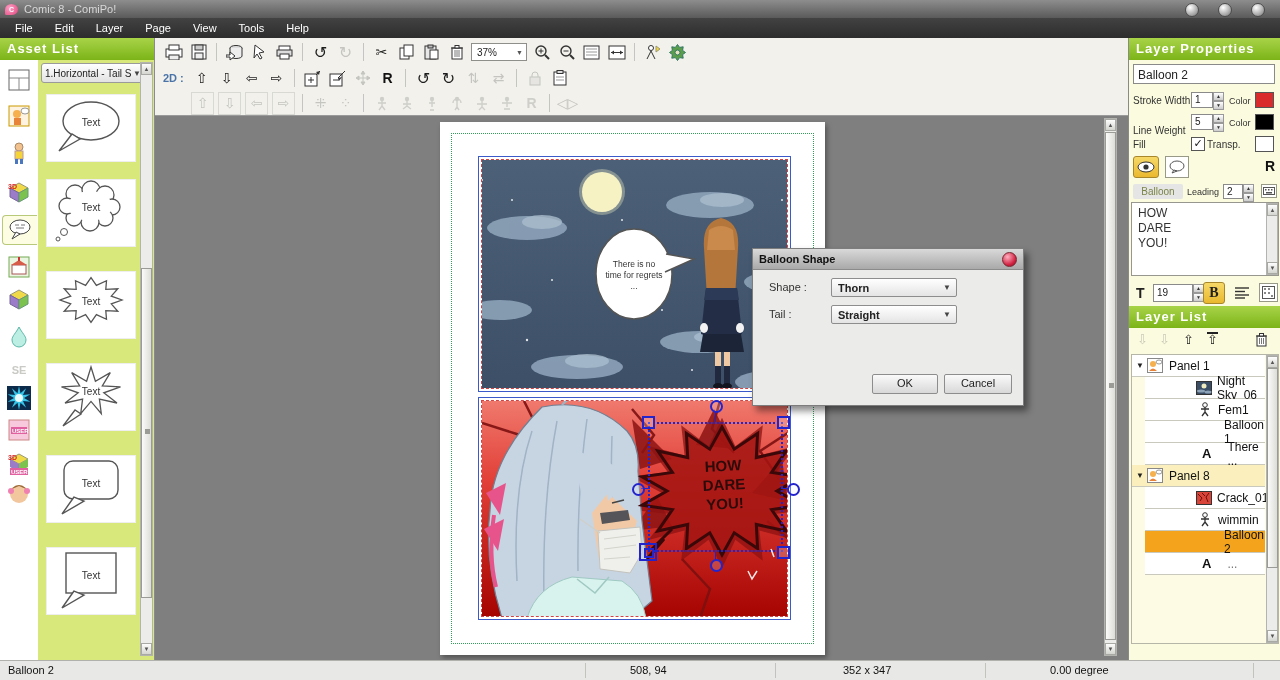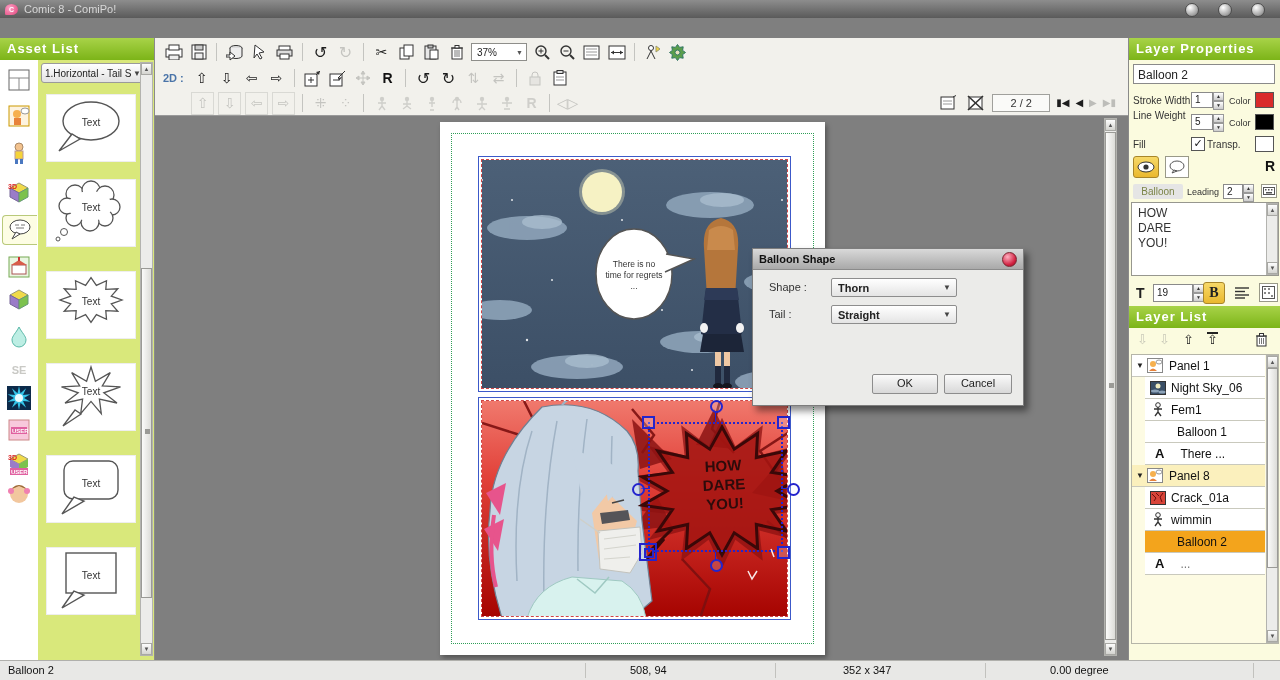--- a/index.html
+++ b/index.html
@@ -112,21 +112,21 @@
   #font-size-row{position:absolute;top:244px;left:0;width:152px;height:24px;}
   .r-glyph{font-weight:bold;font-size:14px;color:#111;}
 
   
   #ll-tools{position:absolute;left:0;top:292px;width:152px;height:22px;}
   .llt{position:absolute;top:2px;font-size:13px;color:#222;}
   .llt.dis{color:#c9c9b9;}
   #ll-tree{position:absolute;left:2px;top:316px;width:148px;height:290px;background:#fdfbe3;border:1px solid #b5b5a8;box-sizing:border-box;}
   .ll-row{position:absolute;left:0;width:133px;height:22px;background:#fff;border-bottom:1px solid #c9c9bd;
      box-sizing:border-box;display:flex;align-items:center;font-size:12px;color:#111;}
-  .ll-row.child{left:13px;width:120px;}
+  .ll-row.child{left:13px;width:120px;padding-left:47px;}
   .ll-row .tri{font-size:8px;color:#222;margin:0 3px 0 4px;}
   .ll-row .rlabel{margin-left:5px;}
   .ll-ic{width:17px;height:16px;display:flex;align-items:center;justify-content:center;}
   .ll-row.p2hl{background:#fbf0bd;}
   .ll-row.selrow{background:#f3a41c;}
   .a-ic{font-weight:bold;font-size:13px;margin:0 4px 0 10px;color:#111;}
 
   
   #statusbar{position:absolute;left:0;top:660px;width:1280px;height:20px;background:#e8e8e6;border-top:1px solid #b0b0ac;box-sizing:border-box;font-size:11px;color:#111;}
   .sb-item{position:absolute;top:3px;}
@@ -138,20 +138,29 @@
 <div id="root">
 
   <div id="titlebar">
     <div id="logo">C</div>
     <div id="title-text">Comic 8 - ComiPo!</div>
     <div class="orb" style="left:1185px"></div>
     <div class="orb" style="left:1218px"></div>
     <div class="orb" style="left:1251px"></div>
   </div>
 
+  <div id="menubar">
+    <span class="menu-item">File</span>
+    <span class="menu-item">Edit</span>
+    <span class="menu-item">Layer</span>
+    <span class="menu-item">Page</span>
+    <span class="menu-item">View</span>
+    <span class="menu-item">Tools</span>
+    <span class="menu-item">Help</span>
+  </div>
 
   <div id="asset-panel">
     <div class="green-hdr">Asset List</div>
     <div id="asset-body">
       <div id="asset-strip">
         <div class="strip-ic" style="top:6px">
             <svg width="24" height="24">
               <rect x="2" y="2" width="20" height="20" fill="#fff" stroke="#666"></rect>
               <line x1="2" y1="10" x2="22" y2="10" stroke="#888"></line>
               <line x1="12" y1="10" x2="12" y2="22" stroke="#888"></line>
@@ -533,42 +542,20 @@
           <svg width="14" height="15">
             <circle cx="7" cy="3" r="2.2" fill="#c9c9c5"></circle>
             <path d="M2 7 h10 M7 5 v6 M4 13 h6" stroke="#c9c9c5" fill="none" stroke-width="1.4"></path>
           </svg>
         </span>
       <span class="ti dis r-glyph" style="color:#c9c9c5">R</span>
       <span class="tsep"></span>
       <span class="ti dis">◁▷</span>
     </div>
 
-    <div id="pagenav">
-      <span class="ti">
-          <svg width="17" height="16">
-            <rect x="1" y="2" width="13" height="12" fill="#fff" stroke="#333"></rect>
-            <line x1="3" y1="6" x2="12" y2="6" stroke="#999"></line>
-            <line x1="3" y1="9" x2="12" y2="9" stroke="#999"></line>
-            <line x1="13" y1="2" x2="16" y2="0.5" stroke="#333"></line>
-          </svg>
-        </span>
-      <span class="ti">
-          <svg width="17" height="16">
-            <rect x="2" y="2" width="13" height="12" fill="#fff" stroke="#333"></rect>
-            <line x1="1" y1="1" x2="16" y2="15" stroke="#333" stroke-width="1.6"></line>
-            <line x1="16" y1="1" x2="1" y2="15" stroke="#333" stroke-width="1.6"></line>
-          </svg>
-        </span>
-      <span id="page-field">2 / 2</span>
-      <span class="nav-g">▮◀</span>
-      <span class="nav-g">◀</span>
-      <span class="nav-g dis">▶</span>
-      <span class="nav-g dis">▶▮</span>
-    </div>
   </div>
 
   <div id="canvas">
     <div id="page">
       <div id="page-margin"></div>
 
       <div class="panel-wrap" style="top:34px;height:236px">
         <div class="panel-inner">
           <svg width="309" height="230" viewBox="0 0 309 230">
             <defs>
@@ -762,21 +749,21 @@
     <div class="spin" style="left:62px;top:54px">
       <span class="sval">1</span>
       <span class="sbtns">
           <b>▲</b>
           <b>▼</b>
         </span>
     </div>
     <div class="rp-lbl sm" style="left:100px;top:58px">Color</div>
     <div class="swatch" style="left:126px;top:54px;background:#d92b2b"></div>
 
-    <div class="rp-lbl" style="left:4px;top:72px">Line Weight</div>
+    <div class="rp-lbl" style="left:4px;top:87px">Line Weight</div>
     <div class="spin" style="left:62px;top:76px">
       <span class="sval">5</span>
       <span class="sbtns">
           <b>▲</b>
           <b>▼</b>
         </span>
     </div>
     <div class="rp-lbl sm" style="left:100px;top:80px">Color</div>
     <div class="swatch" style="left:126px;top:76px;background:#000"></div>
 

